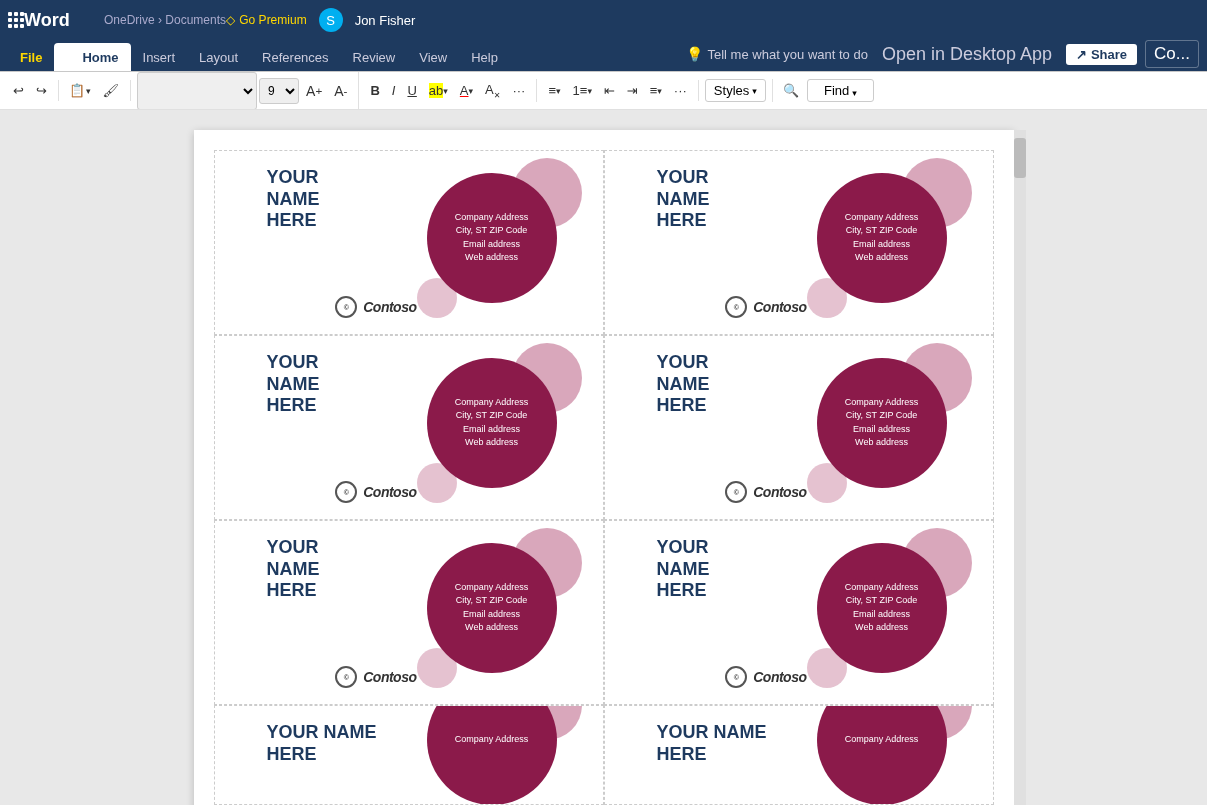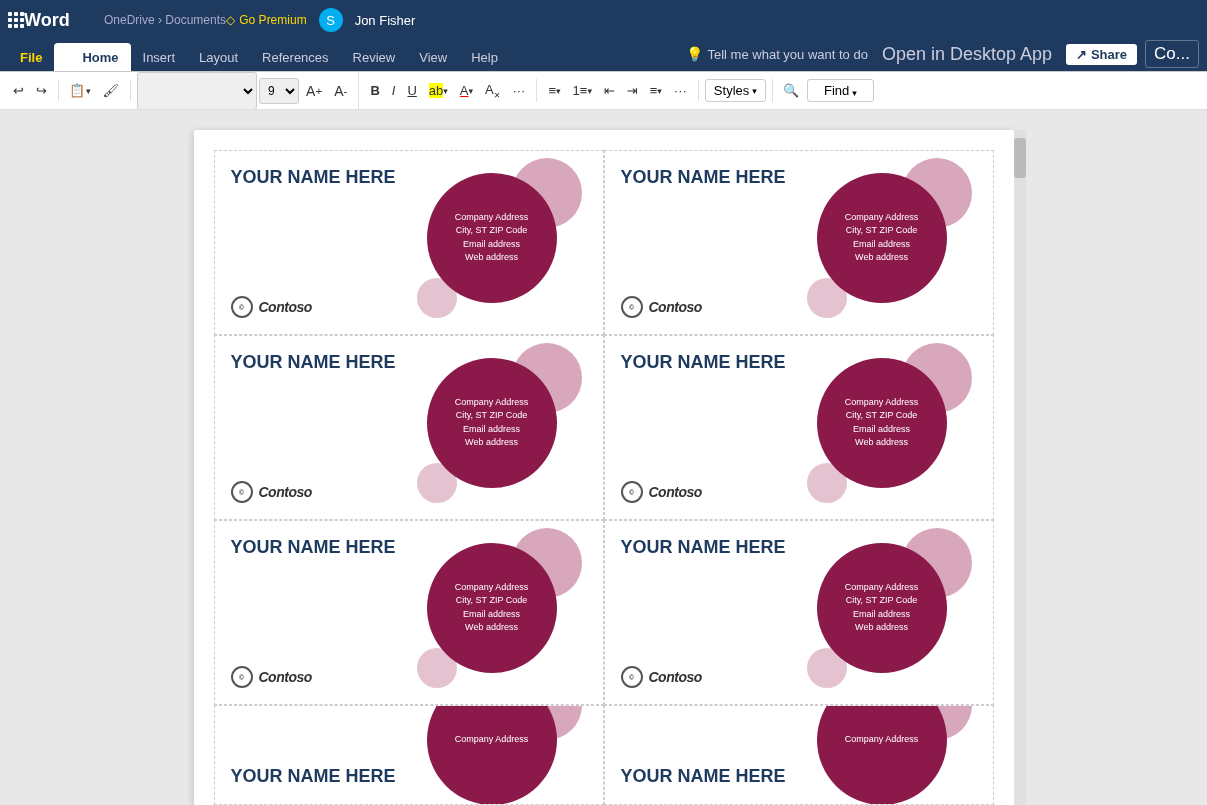--- a/index.html
+++ b/index.html
@@ -205,24 +205,25 @@
       flex-direction: row;
       align-items: center;
       justify-content: space-between;
       height: 185px;
       overflow: hidden;
       position: relative;
       background: white;
     }
     .card-left {
       display: flex;
-      flex-direction: column;
+      flex-direction: row;
       justify-content: flex-end;
       height: 100%;
       flex: 1;
+      margin-left: 36px;
     }
     .card-name {
       font-size: 18px;
       font-weight: 700;
       color: #1e3a5f;
       line-height: 1.2;
       text-transform: uppercase;
     }
     .contoso-logo {
       display: flex;

